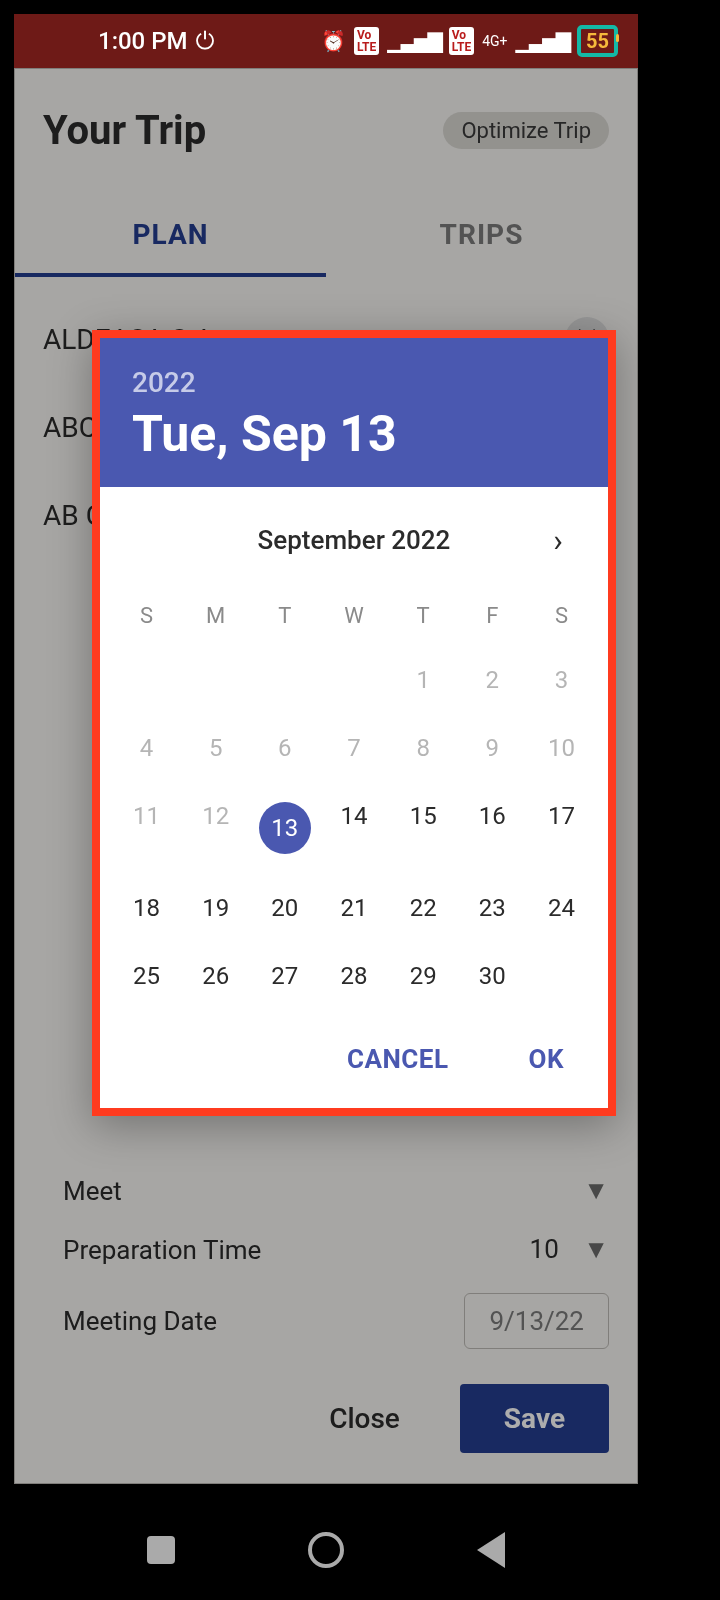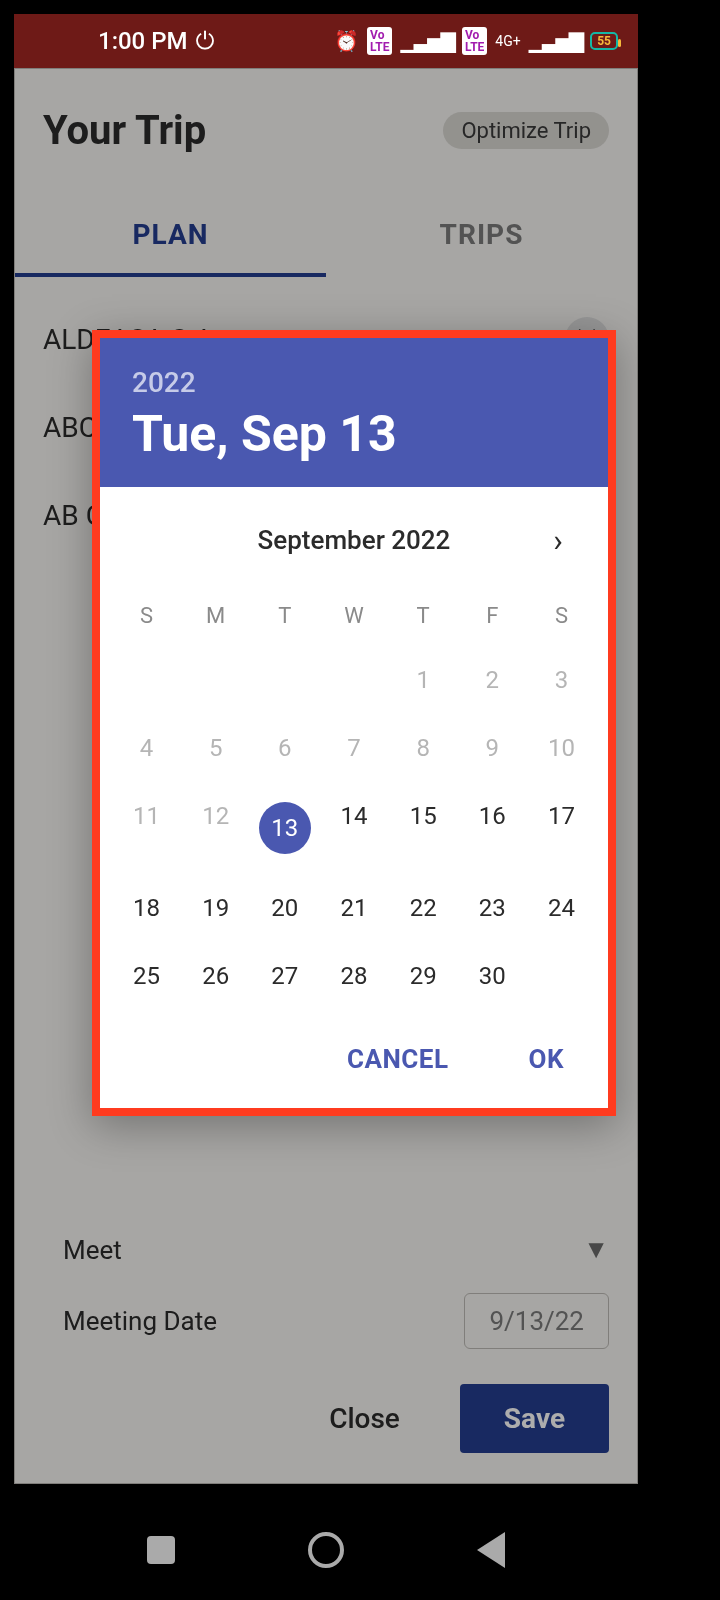--- a/index.html
+++ b/index.html
@@ -5,22 +5,22 @@
   * { box-sizing: border-box; margin: 0; padding: 0; }
   html, body { width: 720px; height: 1600px; background: #000; font-family: -apple-system, Roboto, sans-serif; overflow: hidden; }
   .phone { position: relative; width: 652px; height: 1600px; background: #000; }
   .status-bar {
     position: absolute; top: 14px; left: 14px; right: 14px; height: 54px;
     background: #6e1a17; display: flex; align-items: center; justify-content: space-between;
     padding: 0 20px 0 84px; color: #fff; font-size: 24px;
   }
   .status-left { display: flex; align-items: center; gap: 8px; font-weight: 500; }
   .status-right { display: flex; align-items: center; gap: 8px; font-size: 20px; }
-  .lte-badge { background: #fff; color: #a21caf; font-size: 12px; padding: 2px 3px; border-radius: 3px; font-weight: 700; line-height: 1; }
-  .battery { border: 2px solid #14b8a6; border-radius: 5px; padding: 0 5px; font-size: 12px; color: #f6b93b; font-weight: 700; position: relative; }
+  .lte-badge { background: #fff; color: #b91c1c; font-size: 12px; padding: 2px 3px; border-radius: 3px; font-weight: 700; line-height: 1; }
+  .battery { border: 4px solid #14b8a6; border-radius: 5px; padding: 0 5px; font-size: 20px; color: #f6b93b; font-weight: 700; position: relative; }
   .battery::after { content:''; position:absolute; right:-5px; top:5px; width:3px; height:8px; background:#f6b93b; border-radius:2px; }
   .signal { display:inline-block; letter-spacing:-2px; }
   .app-bg {
     position: absolute; top: 68px; left: 14px; right: 14px; bottom: 116px;
     background: #f6f5f2; border: 1px solid #bdbab5;
   }
   .page-title { font-size: 40px; font-weight: 700; color: #2b2b2b; padding: 38px 28px 0; display: flex; justify-content: space-between; align-items: center; }
   .optimize-btn { background: #d9d7d2; border-radius: 22px; padding: 6px 18px; font-size: 22px; color: #3a3a3a; font-weight: 400; }
   .tabs { display: flex; margin-top: 48px; }
   .tab { flex: 1; text-align: center; font-size: 28px; font-weight: 700; padding: 16px 0 22px; color: #7b7b7b; letter-spacing: 1px; }
@@ -102,20 +102,27 @@
         <span class="close-icon">✕</span>
       </div>
     </div>
 
     <div class="form-area">
       <div class="form-row">
         <span>Meet</span>
         <span><span class="chevron-down">▼</span></span>
       </div>
       <div class="form-row">
+        <span>Preparation Time</span>
+        <span>
+          <span>10</span>
+          <span class="chevron-down">▼</span>
+        </span>
+      </div>
+      <div class="form-row">
         <span>Meeting Date</span>
         <span class="date-box">9/13/22</span>
       </div>
     </div>
     <div class="actions">
       <span class="close-btn">Close</span>
       <span class="save-btn">Save</span>
     </div>
   </div>
 

